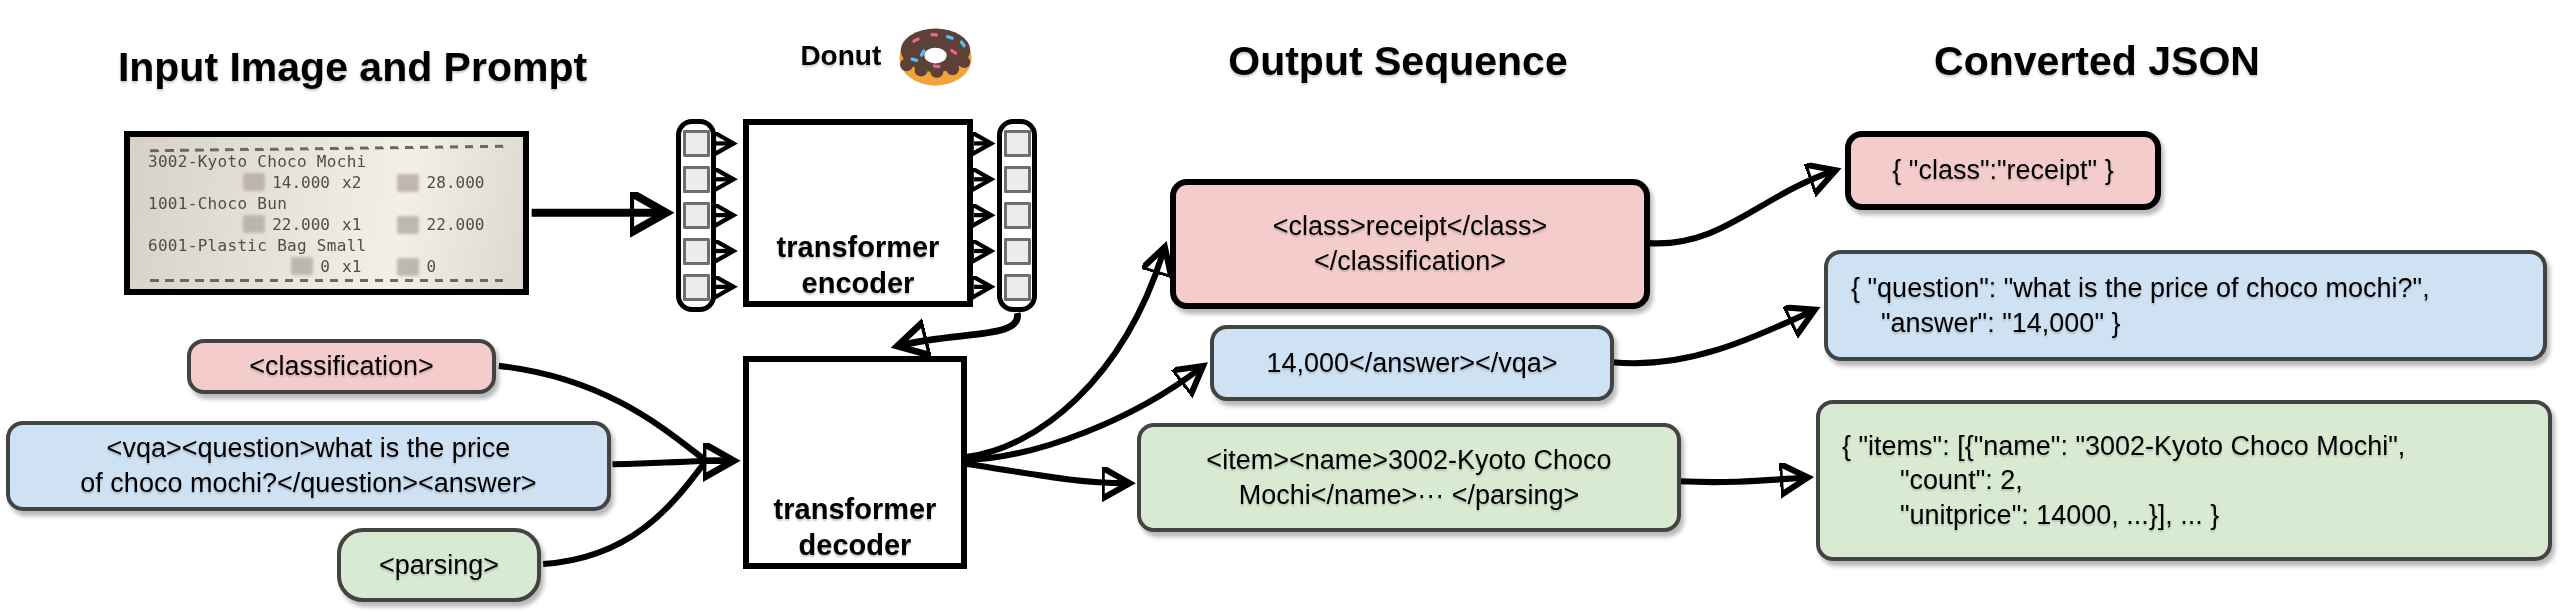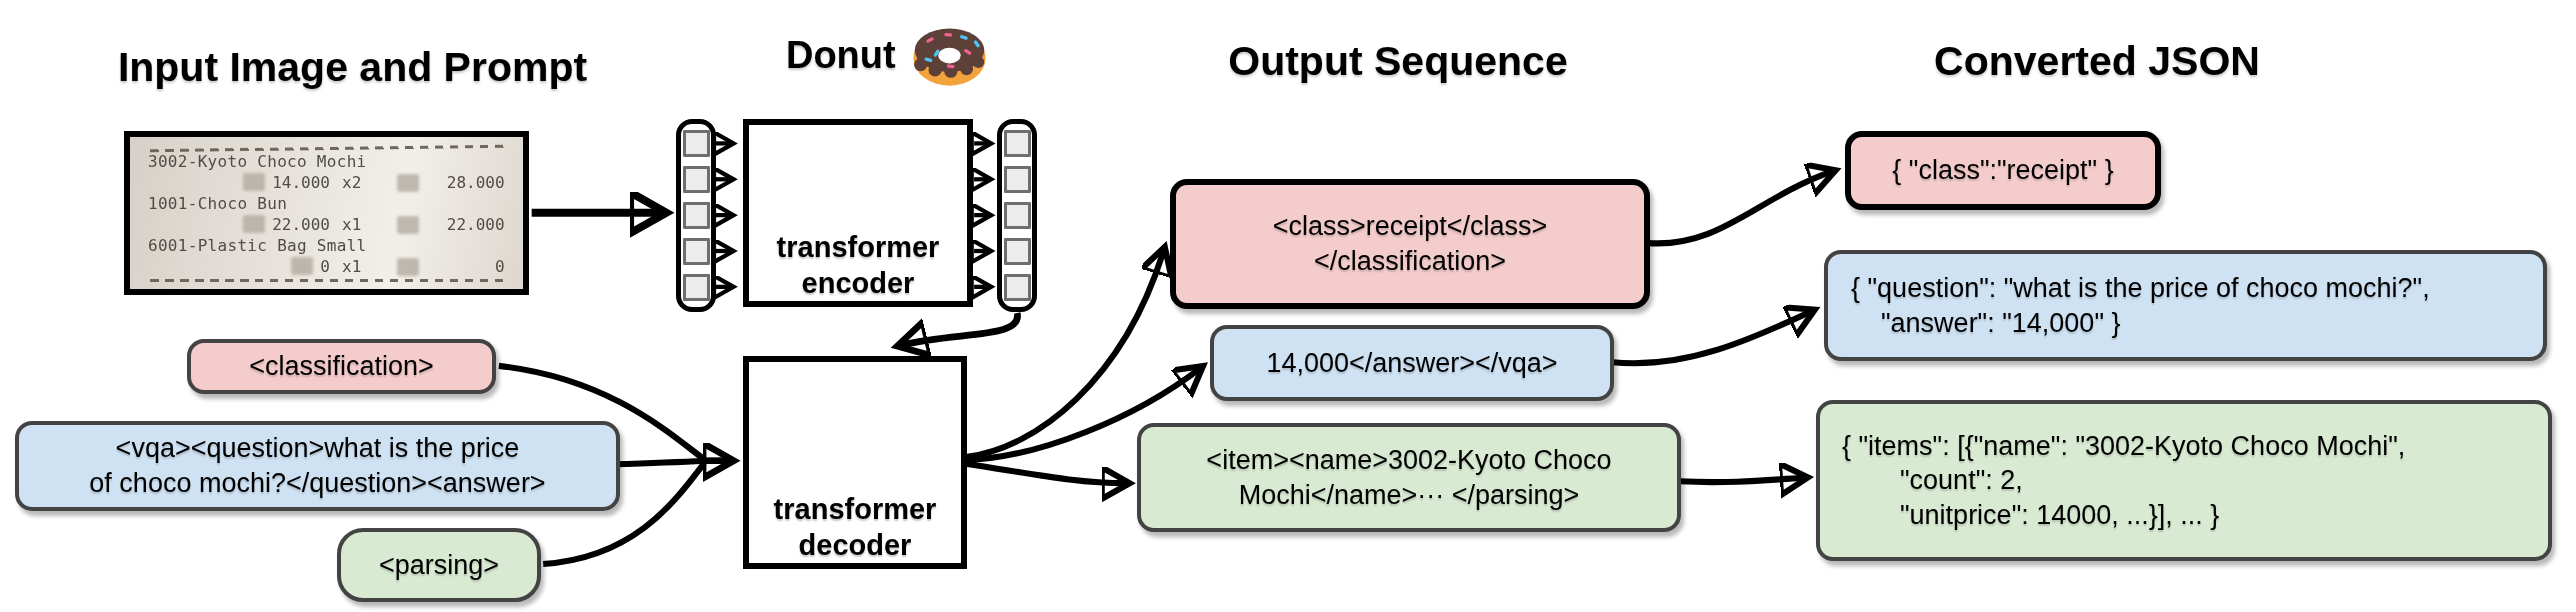--- a/index.html
+++ b/index.html
@@ -23,21 +23,21 @@
     position: absolute;
     font-size: 41px;
     font-weight: bold;
     color: #000;
     text-align: center;
     text-shadow: 0 2.4px 2.4px rgba(0,0,0,0.22);
     white-space: nowrap;
   }
   #title-input  { left: 79px;  top: 44px;  width: 547px; }
   #title-donut  { left: 748px; top: 24px;  width: 280px; display: flex; align-items: center; justify-content: center; gap: 13.4px; }
-  #title-donut .t { font-size: 38px; font-weight: bold; text-shadow: 0 2.4px 2.4px rgba(0,0,0,0.22); }
+  #title-donut .t { font-size: 28px; font-weight: bold; text-shadow: 0 2.4px 2.4px rgba(0,0,0,0.22); }
   #title-output { left: 1155px; top: 38px;  width: 486px; }
   #title-json   { left: 1854px; top: 38px;  width: 486px; }
 
   
   #receipt {
     position: absolute;
     left: 124px; top: 131px;
     width: 405px; height: 164px;
     box-sizing: border-box;
     border: 6px solid #000;
@@ -55,21 +55,21 @@
     background: repeating-linear-gradient(90deg, #6e675d 0 8.5px, transparent 8.5px 15px);
     margin: 1.2px 2.4px;
   }
   .dashline.top { transform: rotate(-0.7deg); }
   .r-item { line-height: 20px; letter-spacing: 0.3px; white-space: nowrap; }
   .r-price { display: flex; justify-content: space-between; align-items: center; line-height: 20px; }
   .pl { display: flex; align-items: center; }
   .numgrp { width: 182px; display: flex; justify-content: flex-end; align-items: flex-start; gap: 7.3px; }
   .qty { margin-left: 12px; }
   .pr { display: flex; align-items: center; gap: 7.3px; margin-right: 2.4px; }
-  .total { min-width: 78px; text-align: right; }
+  .total { min-width: 78px; text-align: left; }
   .blob {
     display: inline-block;
     width: 22px; height: 18px;
     background: #b3aba0;
     border-radius: 2.4px;
     filter: blur(1.8px);
     opacity: 0.8;
   }
 
   
@@ -134,21 +134,21 @@
     box-shadow: 3px 4.3px 4.3px rgba(0,0,0,0.28);
     text-shadow: 0 1.8px 1.8px rgba(0,0,0,0.18);
     white-space: nowrap;
   }
   .pink  { background: #f4cccc; }
   .blue  { background: #cfe2f3; }
   .green { background: #d9ead3; }
   .black-border { border: 6px solid #000; }
 
   #prompt-classification { left: 187px;  top: 339px; width: 309px;  height: 55px;  }
-  #prompt-vqa            { left: 15px;   top: 421px; width: 605px;  height: 90px; }
+  #prompt-vqa            { left: 6px;   top: 421px; width: 605px;  height: 90px; }
   #prompt-parsing        { left: 337px;  top: 528px; width: 204px;  height: 74px; border-radius: 26px; }
 
   #out-classification    { left: 1170px; top: 179px; width: 480px;  height: 130px; }
   #out-vqa               { left: 1210px; top: 325px; width: 404px;  height: 76px; }
   #out-parsing           { left: 1137px; top: 423px; width: 544px;  height: 109px; }
 
   #json-classification   { left: 1845px; top: 131px; width: 316px;  height: 79px; }
   #json-vqa              { left: 1824px; top: 250px; width: 723px; height: 111px; align-items: flex-start; padding-left: 23px; text-align: left; }
   #json-parsing          { left: 1816px; top: 400px; width: 736px; height: 161px; align-items: flex-start; padding-left: 22px; text-align: left; }
   .indent-sm { padding-left: 30px; }

